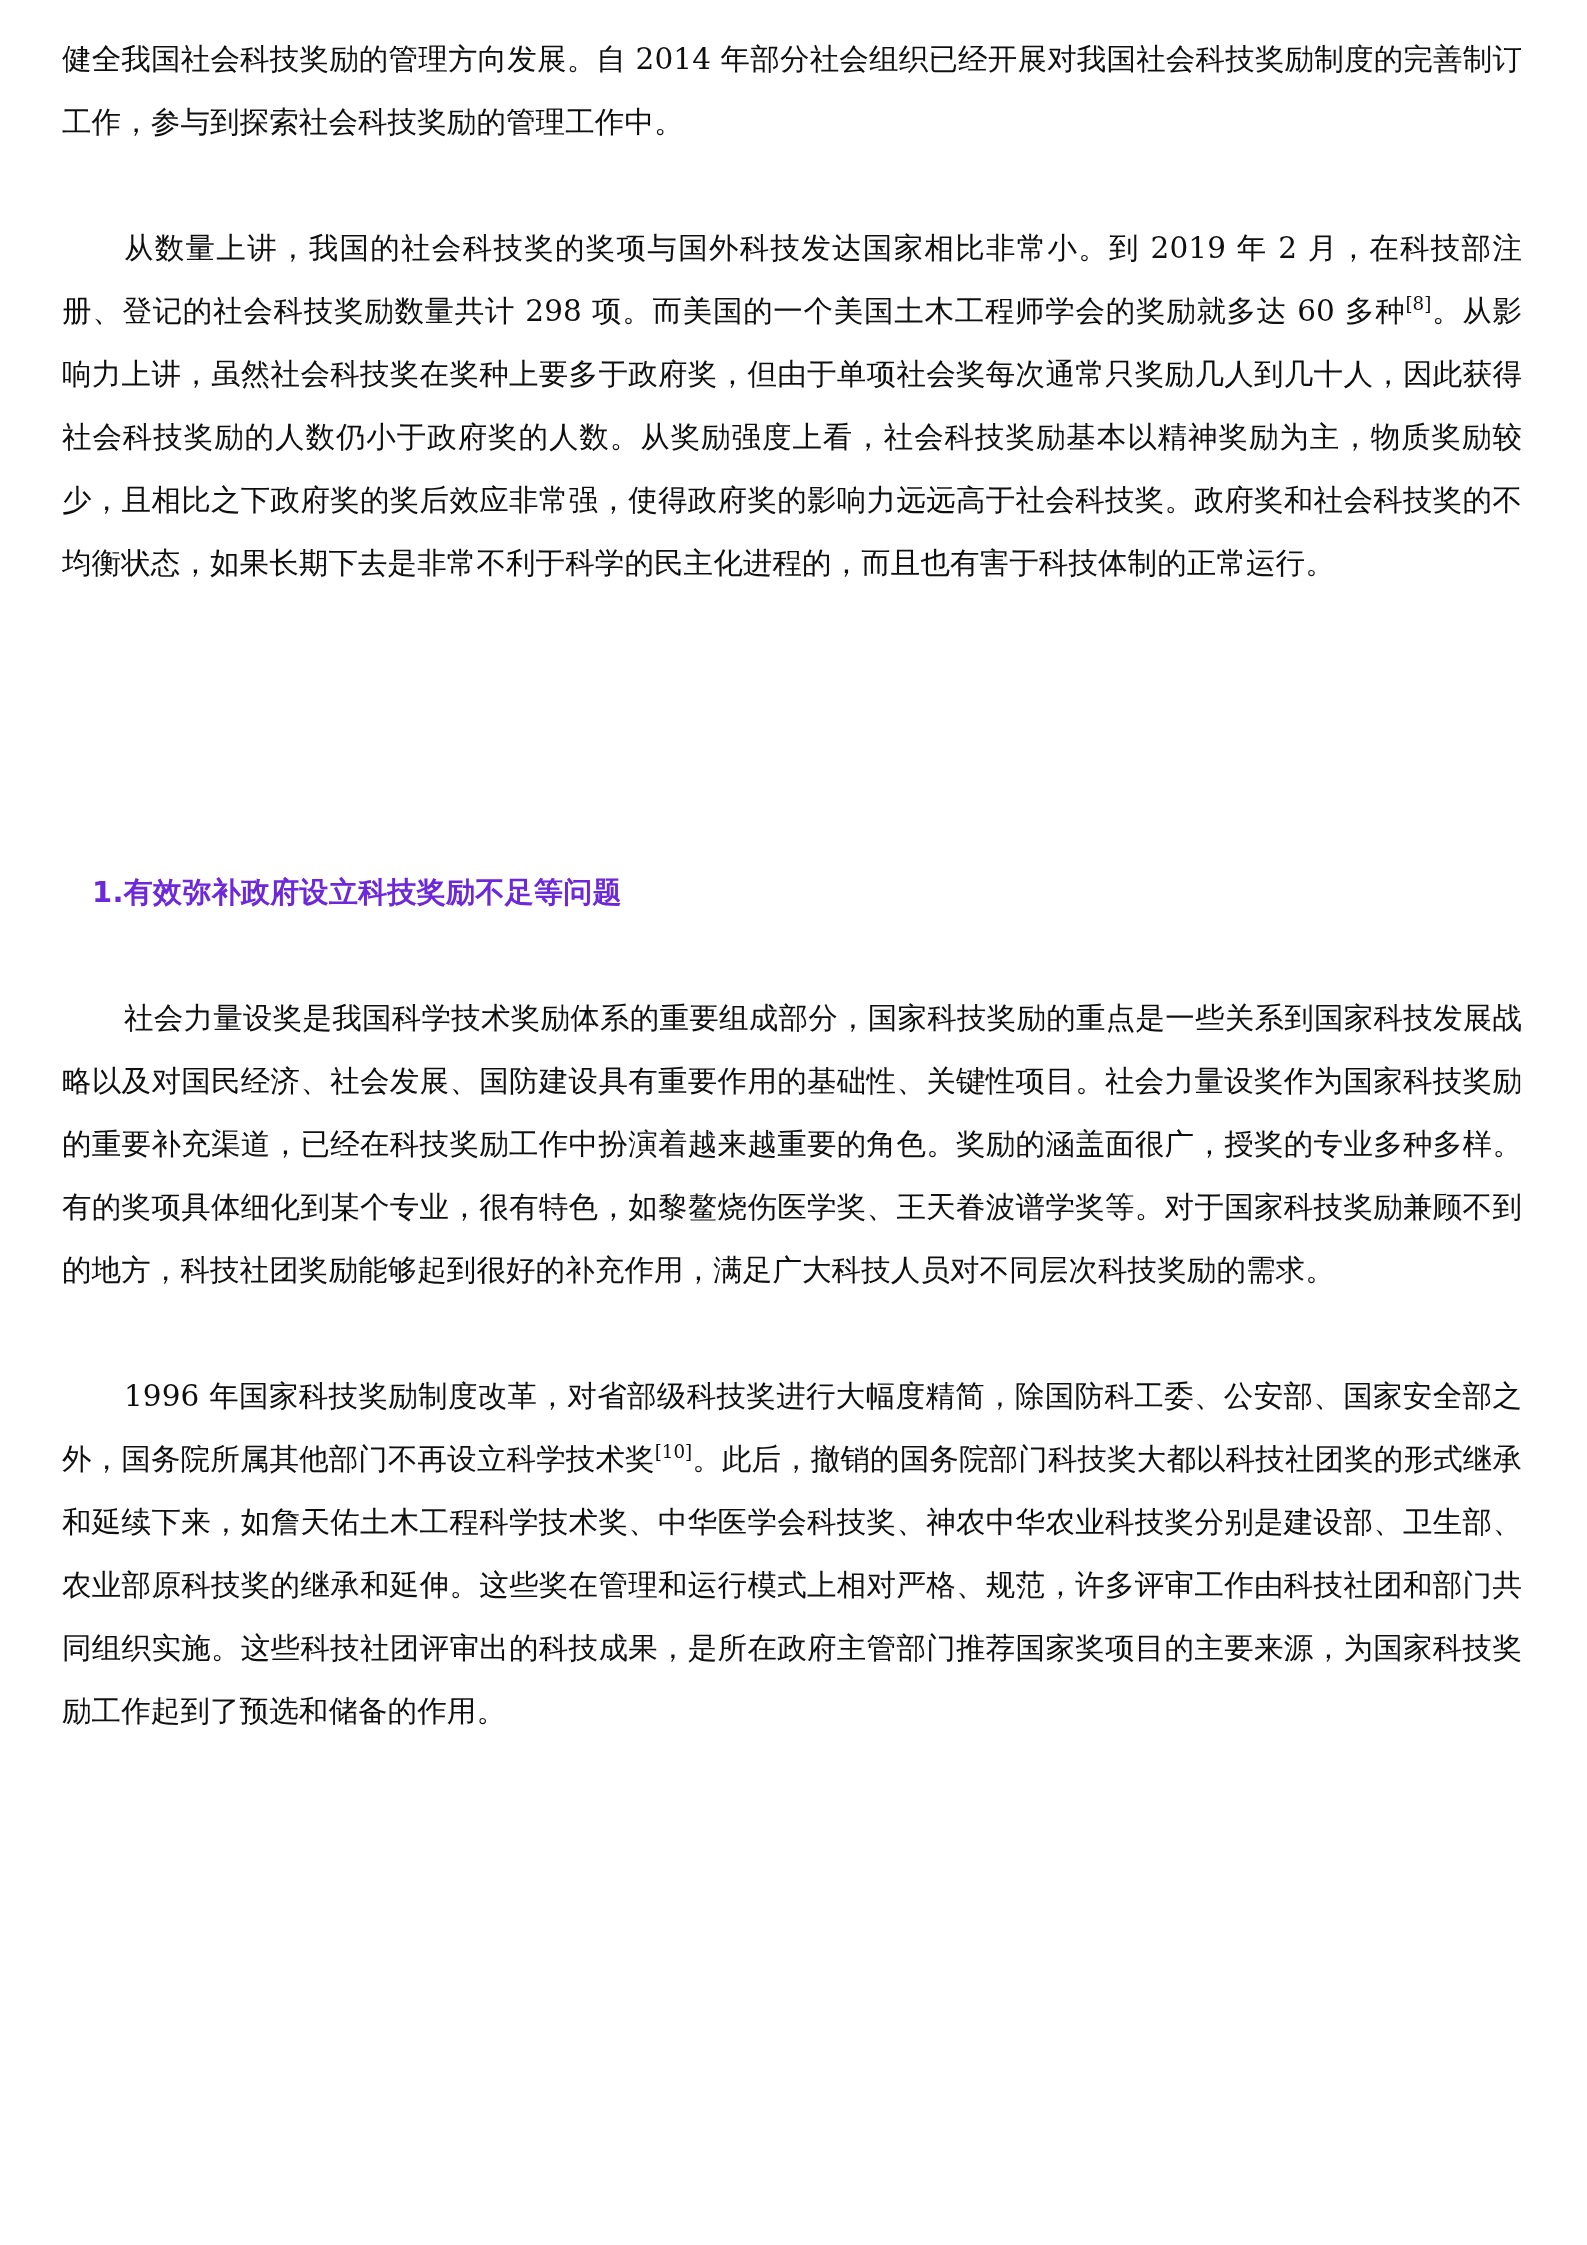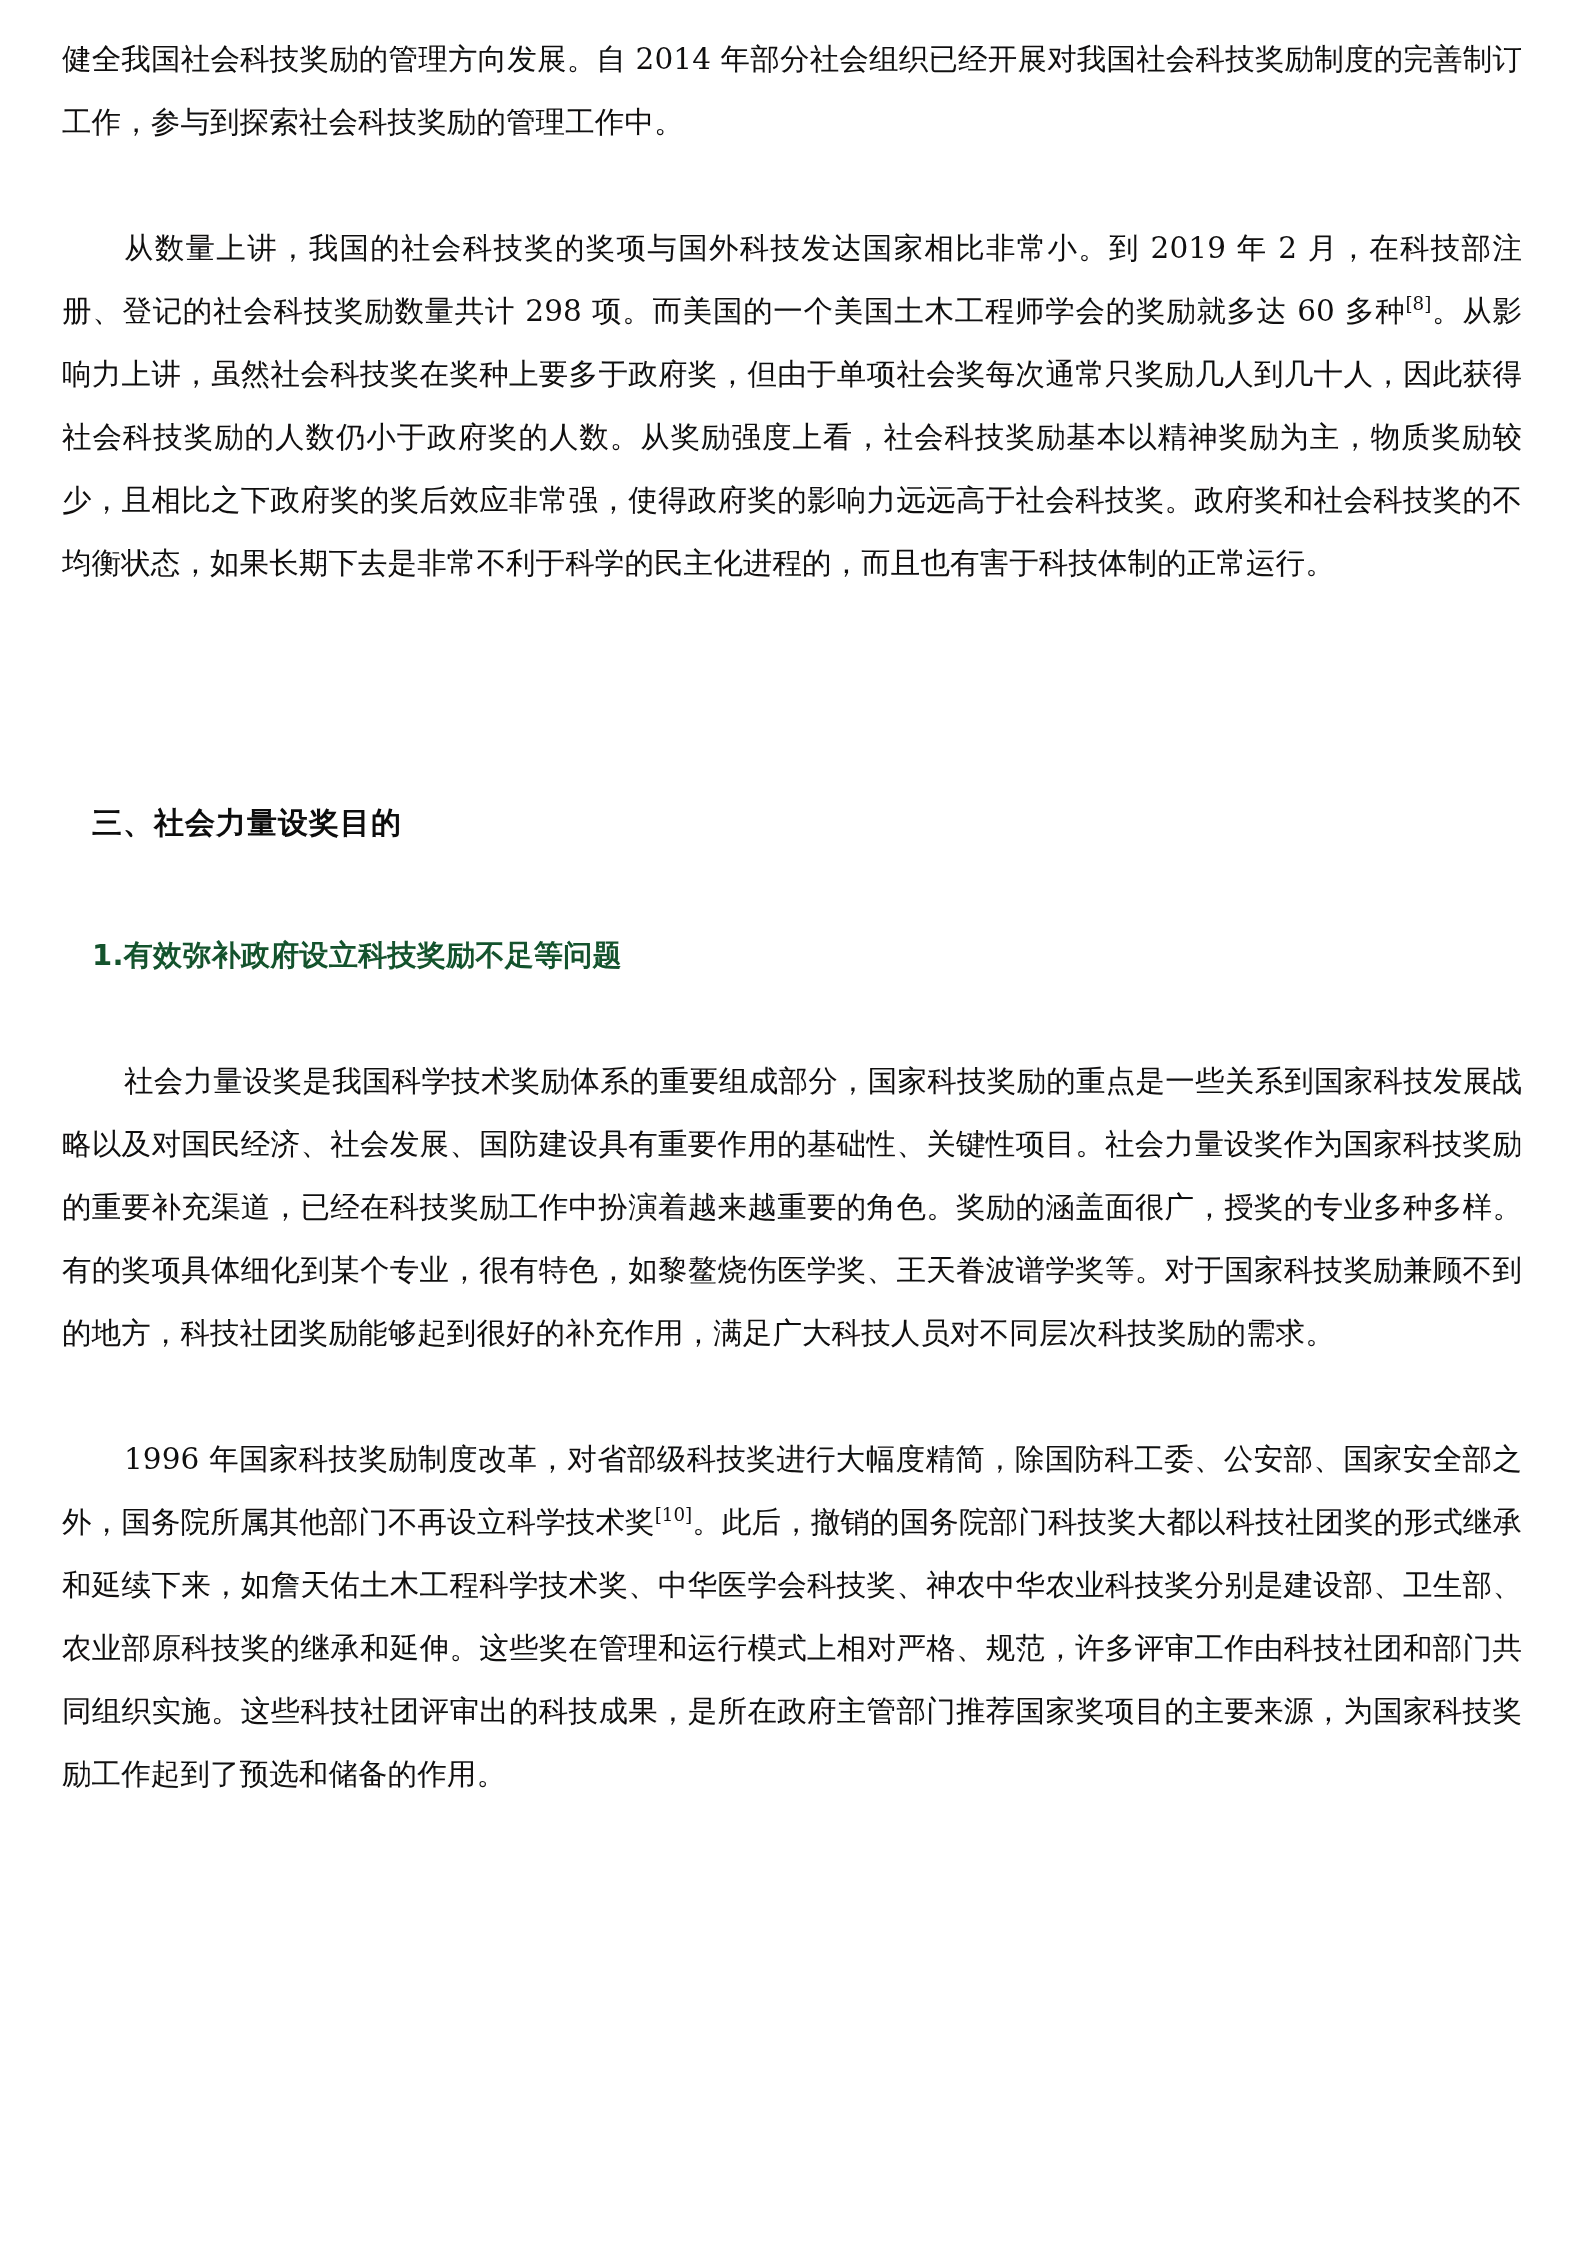--- a/index.html
+++ b/index.html
@@ -48,21 +48,21 @@
     color: #0d0d0d;
     font-family: "DejaVu Sans", "Liberation Sans", sans-serif;
   }
   h3.sub-heading {
     margin: 0;
     font-size: 29px;
     line-height: 63px;
     font-weight: bold;
     text-indent: 30px;
     letter-spacing: 0.3px;
-    color: #14532d;
+    color: #6d28d9;
     font-family: "DejaVu Sans", "Liberation Sans", sans-serif;
   }
   sup.ref {
     font-size: 0.62em;
     vertical-align: super;
     line-height: 0;
     letter-spacing: 0;
   }
 </style>
 </head>
@@ -78,21 +78,20 @@
     <p class="body-par indent2"><span>从数量上讲，我国的社会科技奖的奖项与国外科技发达国家相比非常小。到 2019 年 2 月，在科技部注册、登记的社会科技奖励数量共计 298 项。而美国的一个美国土木工程师学会的奖励就多达 60 多种</span><sup class="ref">[8]</sup><span>。从影响力上讲，虽然社会科技奖在奖种上要多于政府奖，但由于单项社会奖每次通常只奖励几人到几十人，因此获得社会科技奖励的人数仍小于政府奖的人数。从奖励强度上看，社会科技奖励基本以精神奖励为主，物质奖励较少，且相比之下政府奖的奖后效应非常强，使得政府奖的影响力远远高于社会科技奖。政府奖和社会科技奖的不均衡状态，如果长期下去是非常不利于科学的民主化进程的，而且也有害于科技体制的正常运行。</span></p>
 
     <div class="gap-sm"></div>
 
 
     <div class="gap-sm"></div>
 
 
     <div class="gap-lg"></div>
 
-    <h2 class="section-heading">三、社会力量设奖目的</h2>
 
     <div class="gap-lg"></div>
 
     <h3 class="sub-heading">1.有效弥补政府设立科技奖励不足等问题</h3>
 
     <div class="gap-sm"></div>
 
     <p class="body-par indent2"><span>社会力量设奖是我国科学技术奖励体系的重要组成部分，国家科技奖励的重点是一些关系到国家科技发展战略以及对国民经济、社会发展、国防建设具有重要作用的基础性、关键性项目。社会力量设奖作为国家科技奖励的重要补充渠道，已经在科技奖励工作中扮演着越来越重要的角色。奖励的涵盖面很广，授奖的专业多种多样。有的奖项具体细化到某个专业，很有特色，如黎鳌烧伤医学奖、王天眷波谱学奖等。对于国家科技奖励兼顾不到的地方，科技社团奖励能够起到很好的补充作用，满足广大科技人员对不同层次科技奖励的需求。</span></p>
 
     <div class="gap-sm"></div>

